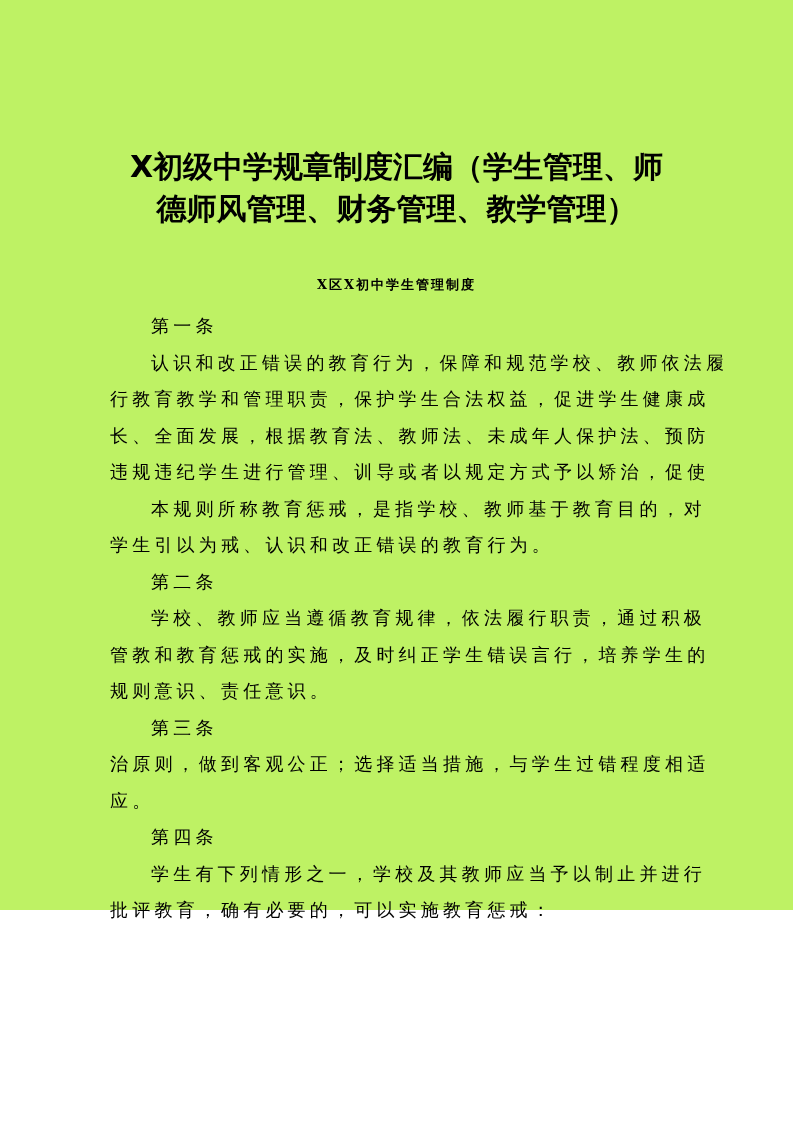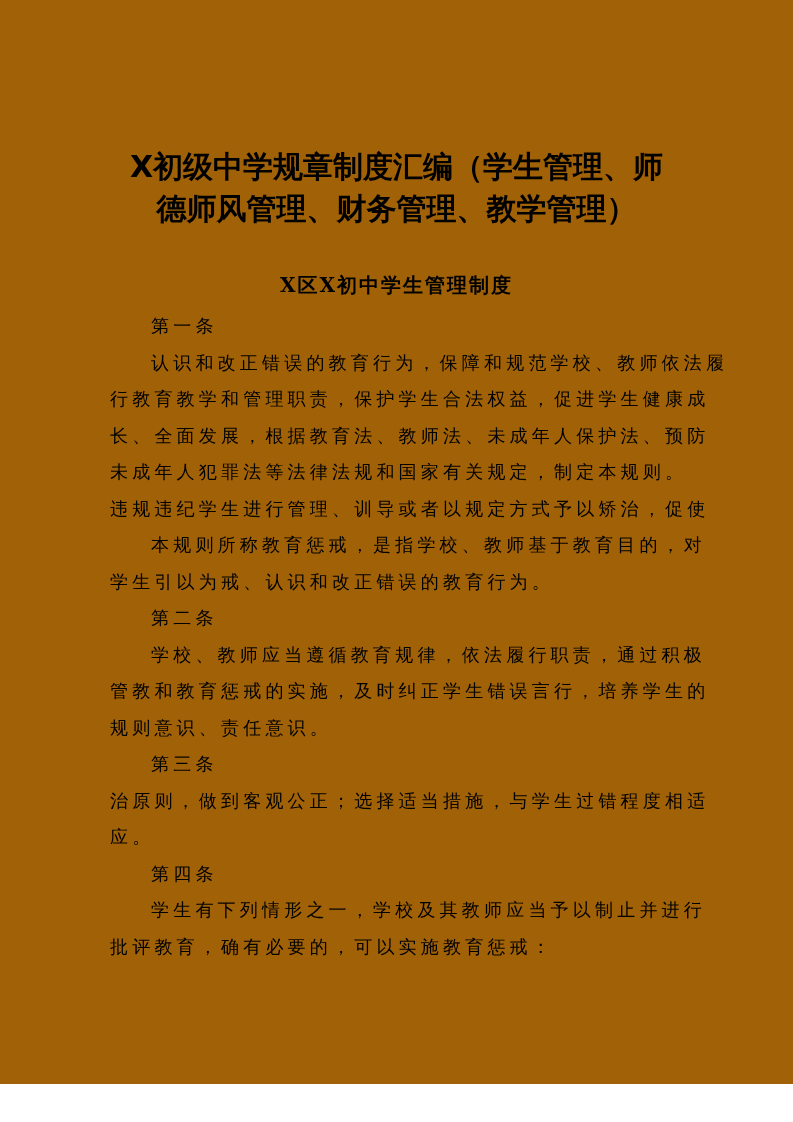--- a/index.html
+++ b/index.html
@@ -11,22 +11,22 @@
       width: 793px;
       height: 1122px;
       position: relative;
       overflow: hidden;
       color: #000;
     }
     .page {
       position: absolute;
       left: 0; top: 0;
       width: 793px;
-      height: 1084px;
-      background: #a16207;
+      height: 910px;
+      background: #bef264;
     }
     .doc-title {
       position: absolute;
       left: 100px;
       top: 146px;
       width: 593px;
       text-align: center;
       font-family: "DejaVu Sans", sans-serif;
       font-weight: bold;
       font-size: 30px;
@@ -35,21 +35,21 @@
       margin: 0;
     }
     .doc-title span { display: block; white-space: nowrap; }
     .section-title {
       position: absolute;
       left: 100px;
       top: 272px;
       width: 593px;
       text-align: center;
       font-family: "DejaVu Serif", serif;
-      font-size: 20px;
+      font-size: 13px;
       line-height: 26px;
       letter-spacing: 2px;
       margin: 0;
     }
     .body {
       position: absolute;
       left: 110px;
       top: 308px;
       width: 584px;
       font-family: "DejaVu Serif", serif;
@@ -73,21 +73,20 @@
     <span>德师风管理、财务管理、教学管理）</span>
   </h1>
 
   <h2 class="section-title">X区X初中学生管理制度</h2>
 
   <div class="body">
     <span class="line indent">第一条</span>
     <span class="line indent">认识和改正错误的教育行为，保障和规范学校、教师依法履</span>
     <span class="line">行教育教学和管理职责，保护学生合法权益，促进学生健康成</span>
     <span class="line">长、全面发展，根据教育法、教师法、未成年人保护法、预防</span>
-    <span class="line">未成年人犯罪法等法律法规和国家有关规定，制定本规则。</span>
     <span class="line">违规违纪学生进行管理、训导或者以规定方式予以矫治，促使</span>
     <span class="line indent">本规则所称教育惩戒，是指学校、教师基于教育目的，对</span>
     <span class="line">学生引以为戒、认识和改正错误的教育行为。</span>
     <span class="line indent">第二条</span>
     <span class="line indent">学校、教师应当遵循教育规律，依法履行职责，通过积极</span>
     <span class="line">管教和教育惩戒的实施，及时纠正学生错误言行，培养学生的</span>
     <span class="line">规则意识、责任意识。</span>
     <span class="line indent">第三条</span>
     <span class="line">治原则，做到客观公正；选择适当措施，与学生过错程度相适</span>
     <span class="line">应。</span>

